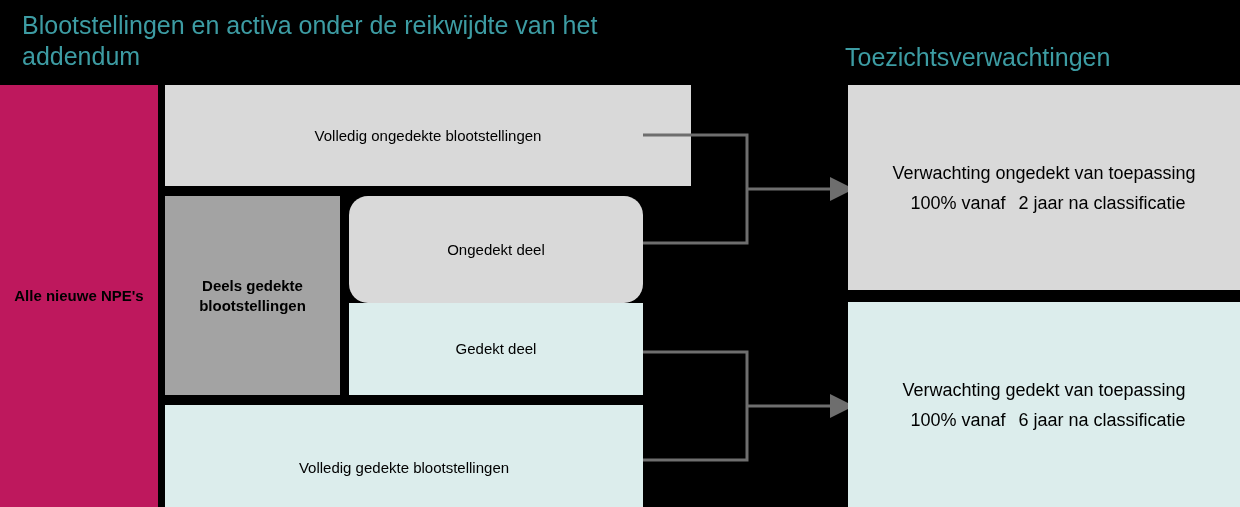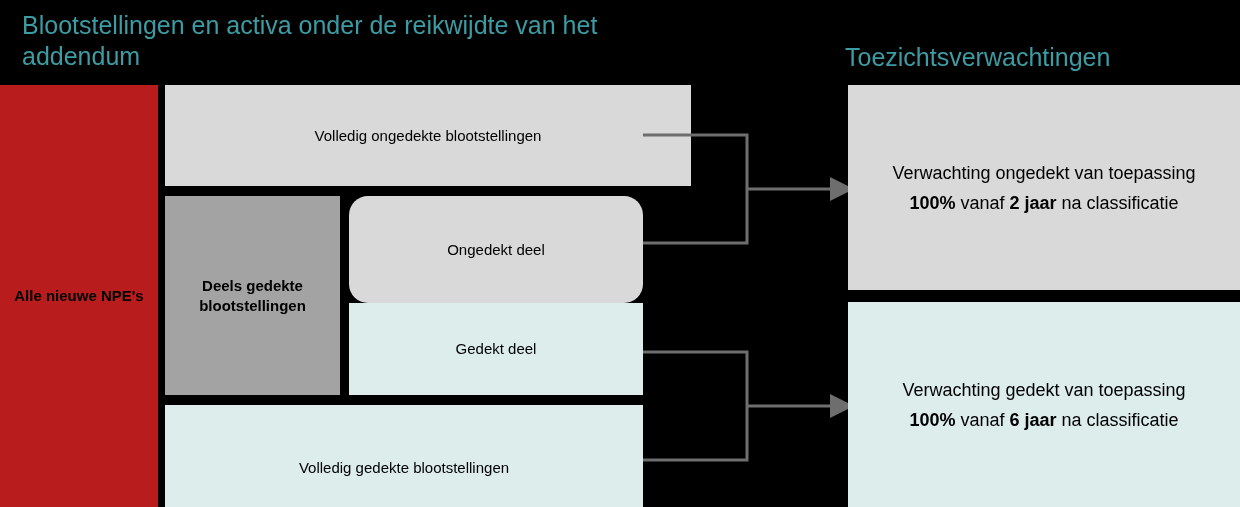--- a/index.html
+++ b/index.html
@@ -47,21 +47,21 @@
     align-items: center;
     justify-content: center;
     text-align: center;
     box-sizing: border-box;
     color: #000000;
     font-size: 15px;
     line-height: 20px;
     padding: 4px 10px;
   }
   .box.gray      { background: #d9d9d9; }
-  .box.teal-dark { background: #b91c1c; }
+  .box.teal-dark { background: #be185d; }
   .box.teal-mid  { background: #a3a3a3; }
   .box.teal-lite { background: #dcedec; }
   .box.bold      { font-weight: bold; }
 
   
   #box-all-npe {
     left: 0px;  top: 85px;  width: 158px;  height: 422px;
     font-size: 15px;
   }
 
@@ -87,21 +87,21 @@
     left: 848px; top: 85px;  width: 392px; height: 205px;
   }
   #box-exp-covered {
     left: 848px; top: 302px; width: 392px; height: 205px;
   }
   .exp-text {
     display: block;
     font-size: 18px;
     line-height: 30px;
   }
-  .exp-text b { font-weight: bold; }
+  .exp-text b { font-weight: normal; margin-left: 8px; }
 
   
   .connector {
     position: absolute;
     pointer-events: none;
   }
   #connector-uncovered { left: 640px; top: 120px; width: 215px; height: 140px; }
   #connector-covered   { left: 640px; top: 337px; width: 215px; height: 140px; }
 </style>
 </head>

